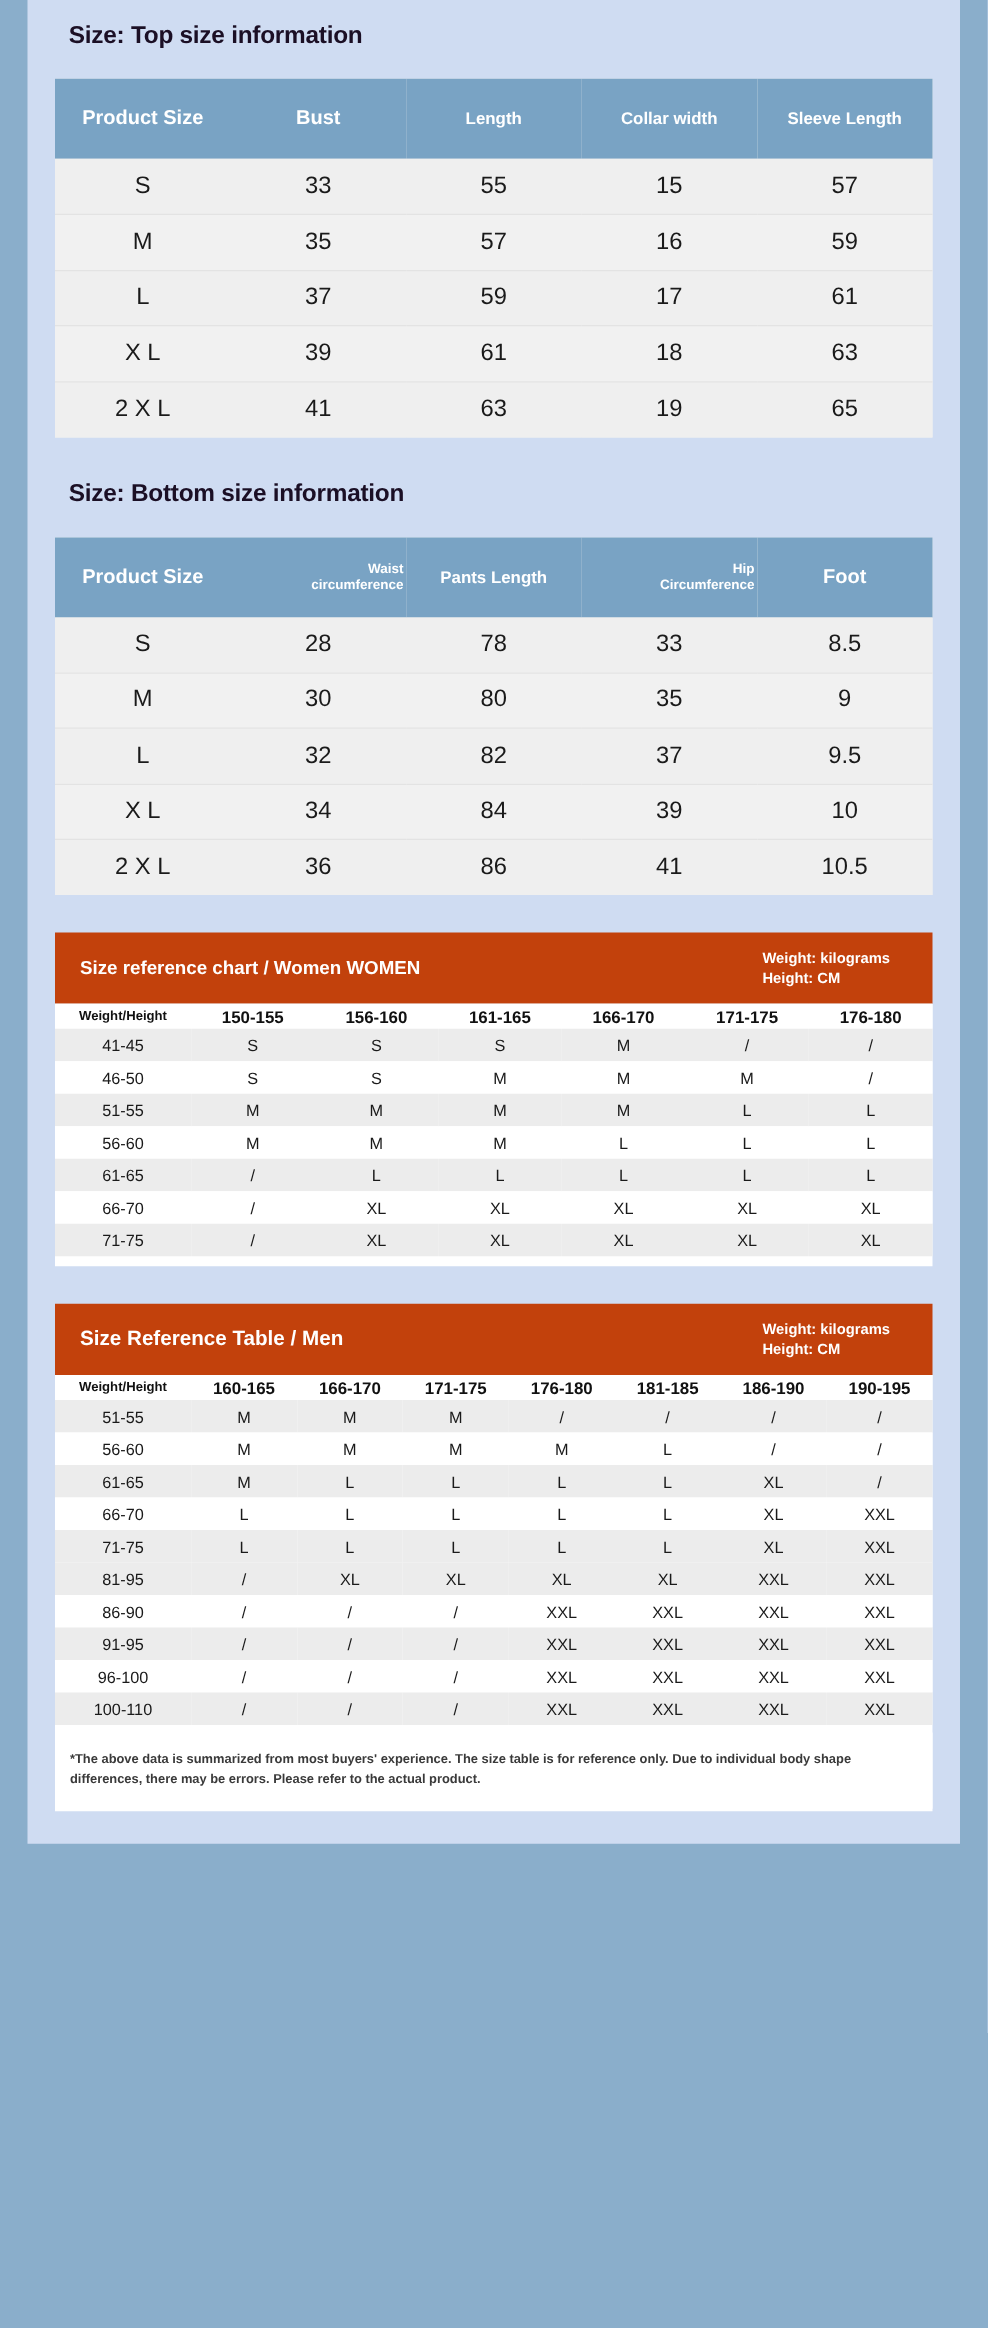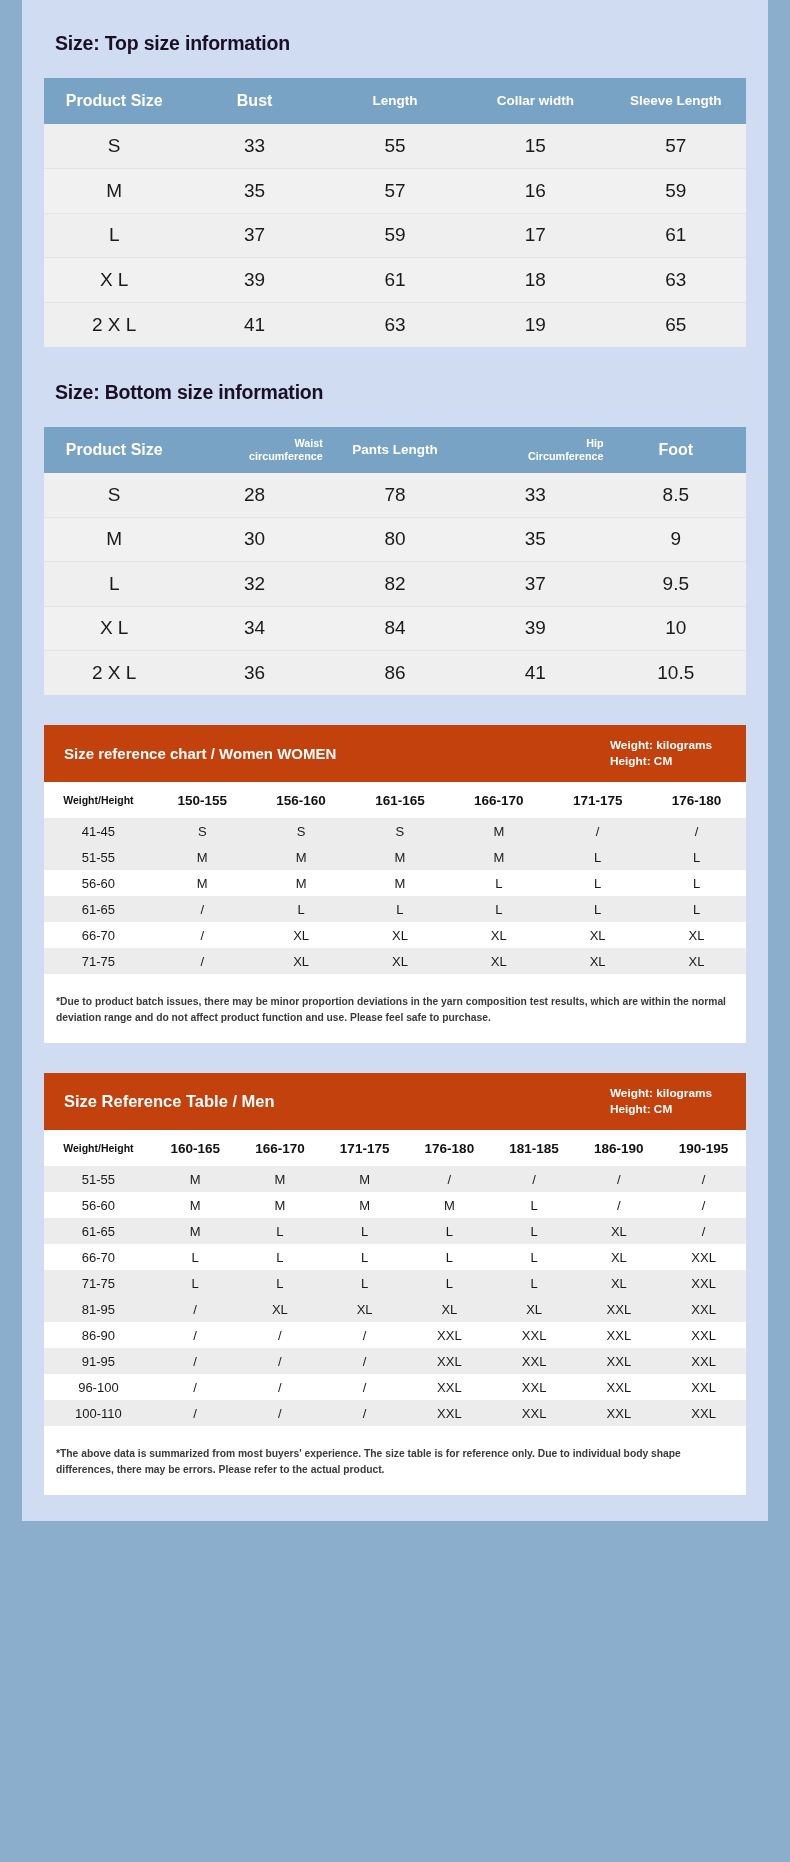--- a/index.html
+++ b/index.html
@@ -13,21 +13,21 @@
   .page {
     width: 790px;
     min-height: 1862px;
     background: #8aaecb;
     padding: 0 22px 58px 22px;
   }
 
   .panel {
     background: #cfdcf2;
     width: 746px;
-    padding: 20px 22px 26px 22px;
+    padding: 5px 22px 26px 22px;
   }
 
   
   .section-title {
     font-size: 19.5px;
     font-weight: bold;
     color: #1b0f25;
     letter-spacing: -0.2px;
     padding: 12px 0 0 11px;
     margin-bottom: 23px;
@@ -39,21 +39,21 @@
     width: 100%;
     border-collapse: collapse;
     table-layout: fixed;
     background: #efefef;
   }
   .measure-table thead th {
     background: #79a3c4;
     color: #ffffff;
     font-size: 13.5px;
     font-weight: bold;
-    height: 46px;
+    height: 64px;
     vertical-align: middle;
     padding: 4px 2px;
     text-align: center;
     line-height: 1.12;
   }
   .measure-table thead th.big   { font-size: 16px; }
   .measure-table thead th.small { font-size: 10.8px; text-align: right; padding-left: 16px; }
   .measure-table tbody td {
     height: 44.5px;
     text-align: center;
@@ -96,21 +96,21 @@
   .ref-table {
     width: 100%;
     border-collapse: collapse;
     table-layout: fixed;
   }
   .ref-table thead th {
     font-size: 13.5px;
     font-weight: bold;
     color: #111;
     text-align: center;
-    height: 36px;
+    height: 20px;
     vertical-align: middle;
     background: #ffffff;
   }
   .ref-table thead th.rowhead { font-size: 10.5px; }
   .ref-table tbody td {
     text-align: center;
     font-size: 13px;
     color: #1a1a1a;
     height: 26px;
     vertical-align: middle;
@@ -273,20 +273,29 @@
           <tbody>
             <tr class="alt">
               <td class="rowhead">41-45</td>
               <td>S</td>
               <td>S</td>
               <td>S</td>
               <td>M</td>
               <td>/</td>
               <td>/</td>
             </tr>
+            <tr>
+              <td class="rowhead">46-50</td>
+              <td>S</td>
+              <td>S</td>
+              <td>M</td>
+              <td>M</td>
+              <td>M</td>
+              <td>/</td>
+            </tr>
             <tr class="alt">
               <td class="rowhead">51-55</td>
               <td>M</td>
               <td>M</td>
               <td>M</td>
               <td>M</td>
               <td>L</td>
               <td>L</td>
             </tr>
             <tr>
@@ -321,21 +330,20 @@
               <td>/</td>
               <td>XL</td>
               <td>XL</td>
               <td>XL</td>
               <td>XL</td>
               <td>XL</td>
             </tr>
           </tbody>
         </table>
         <div class="sep-gap"></div>
-        <div class="ref-note">*Due to product batch issues, there may be minor proportion deviations in the yarn composition test results, which are within the normal deviation range and do not affect product function and use. Please feel safe to purchase.</div>
       </div>
     </div>
 
     <div class="ref-block">
       <div class="ref-header">
         <div class="ref-header-title men">Size Reference Table / Men</div>
         <div class="ref-header-units">Weight: kilograms
 Height: CM</div>
       </div>
       <div class="ref-body">

